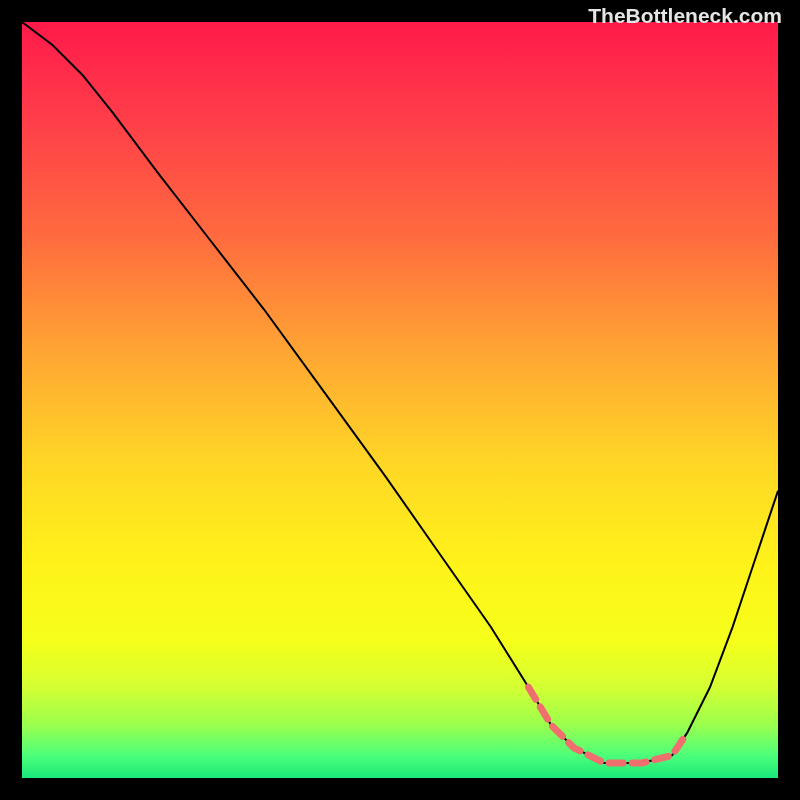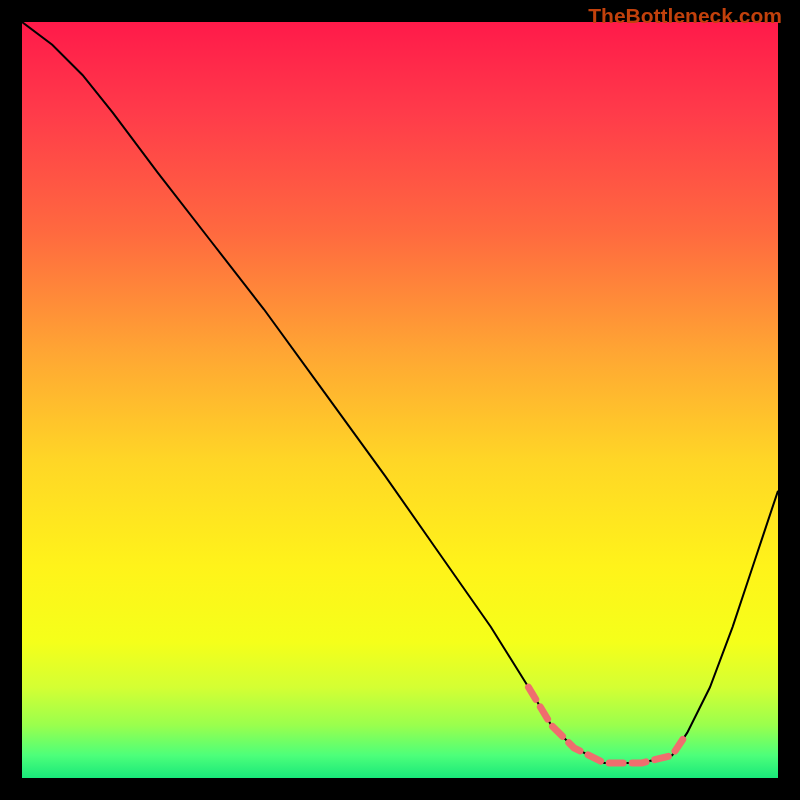--- a/index.html
+++ b/index.html
@@ -7,21 +7,21 @@
     width: 800px;
     height: 800px;
     background: #000;
     position: relative;
     font-family: Arial, sans-serif;
   }
   .watermark {
     position: absolute;
     top: 4px;
     right: 18px;
-    color: #c2410c;
+    color: #e5e5e5;
     font-size: 21px;
     font-weight: bold;
     z-index: 10;
   }
   .plot-frame {
     position: absolute;
     left: 22px;
     top: 22px;
     width: 756px;
     height: 756px;

